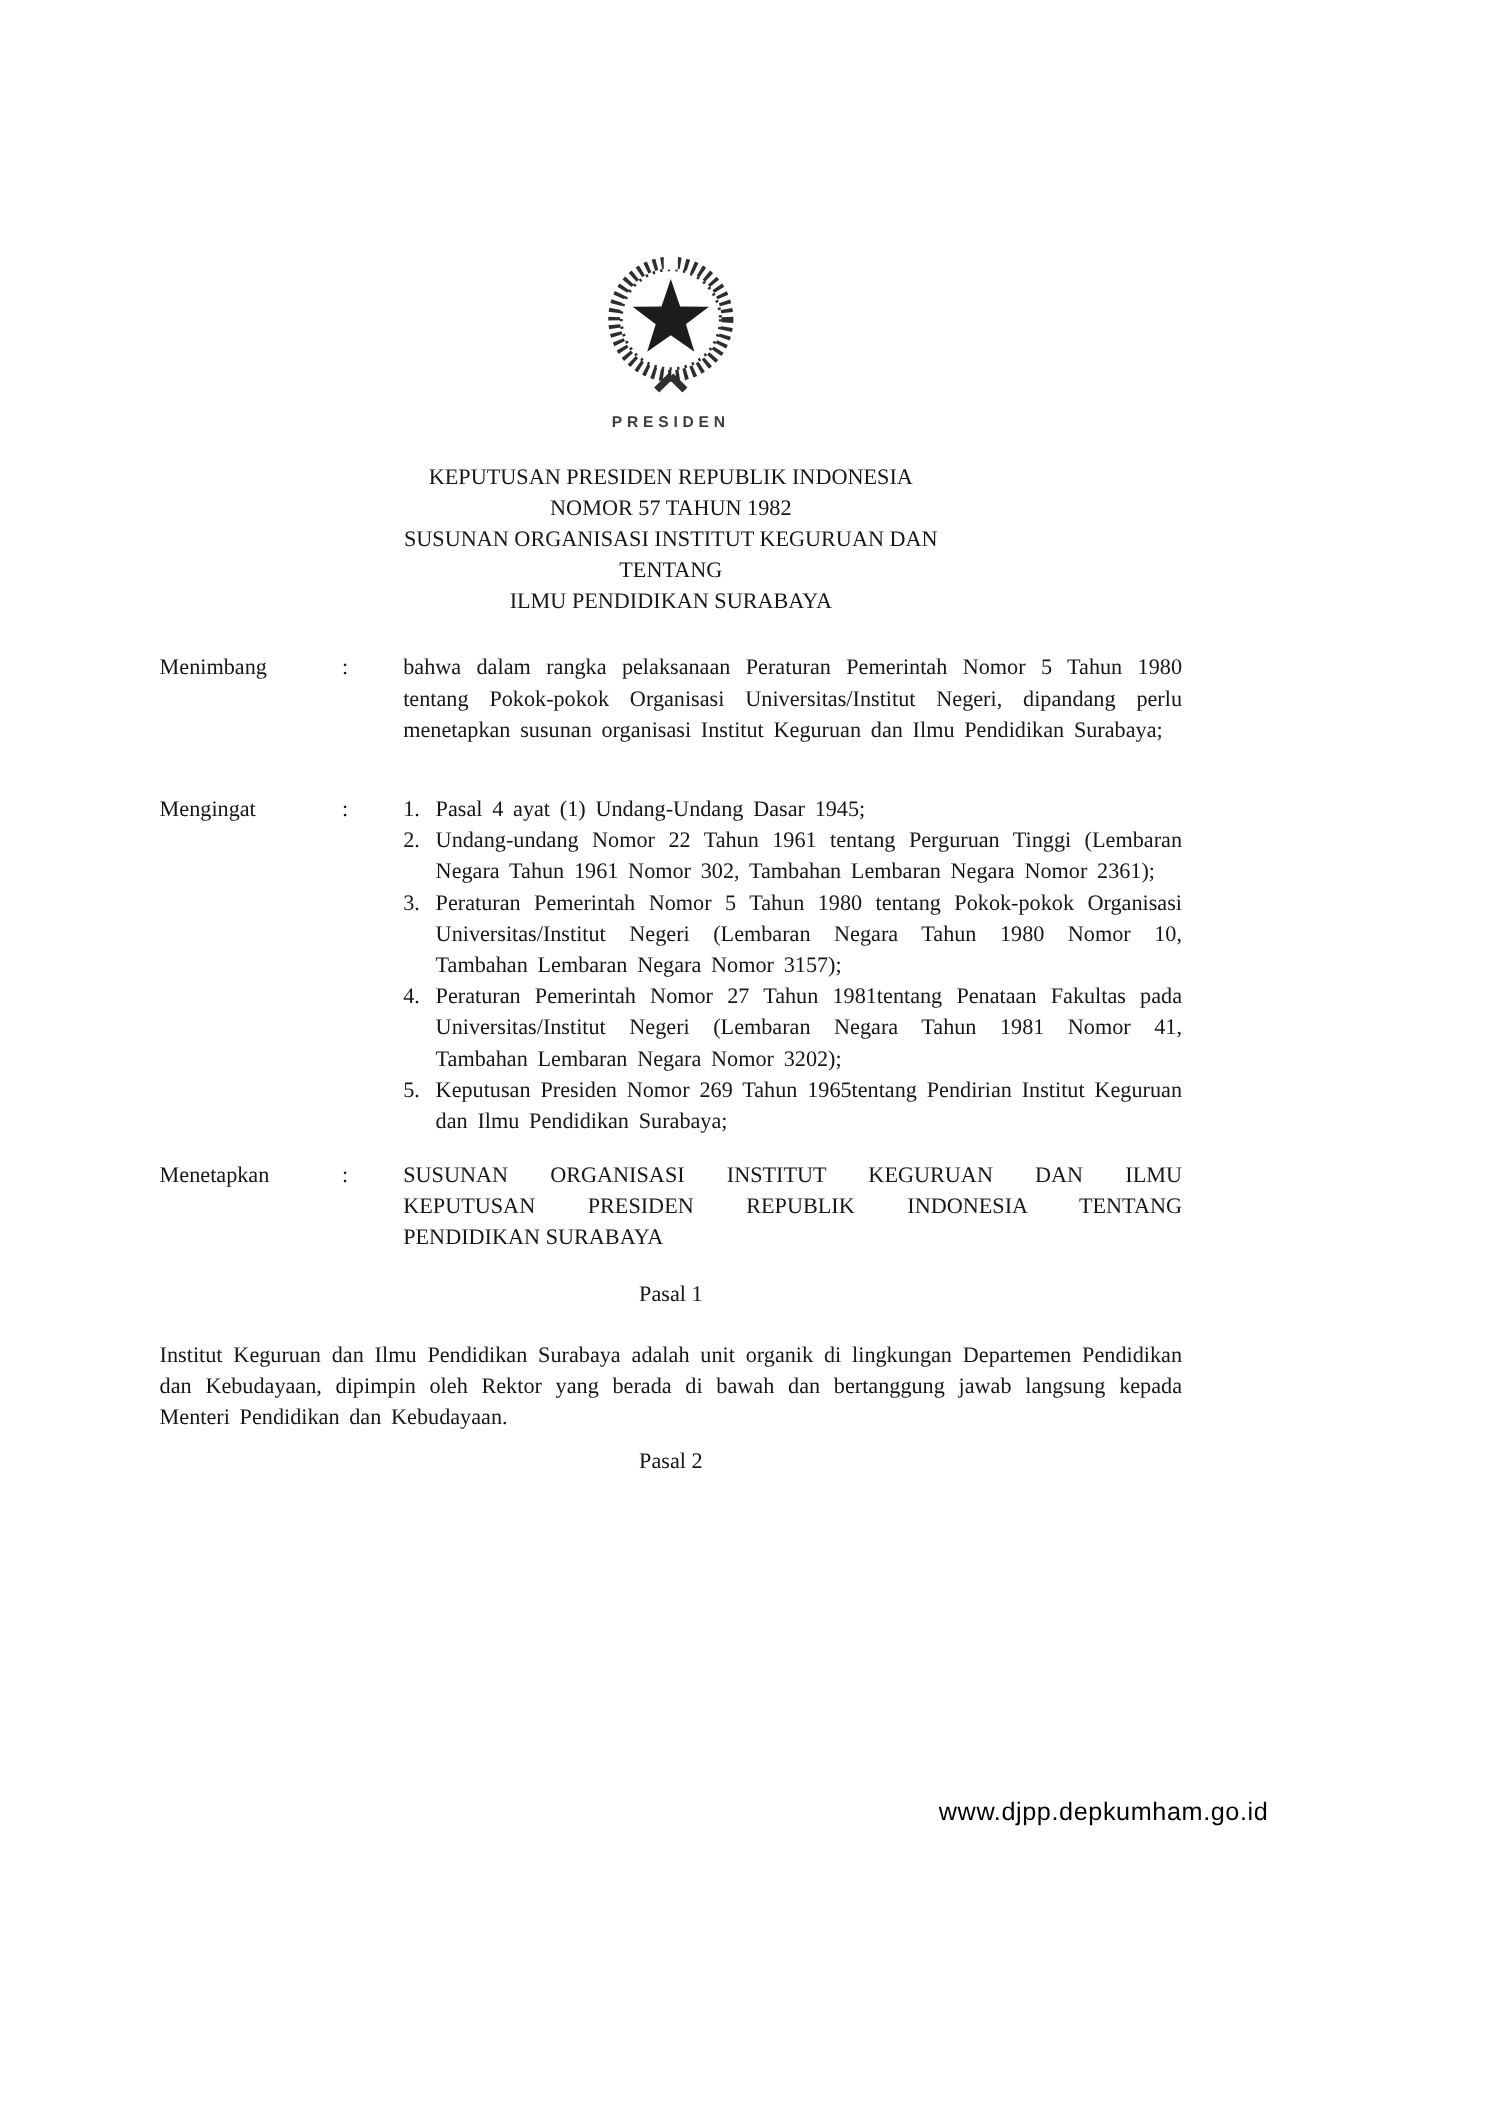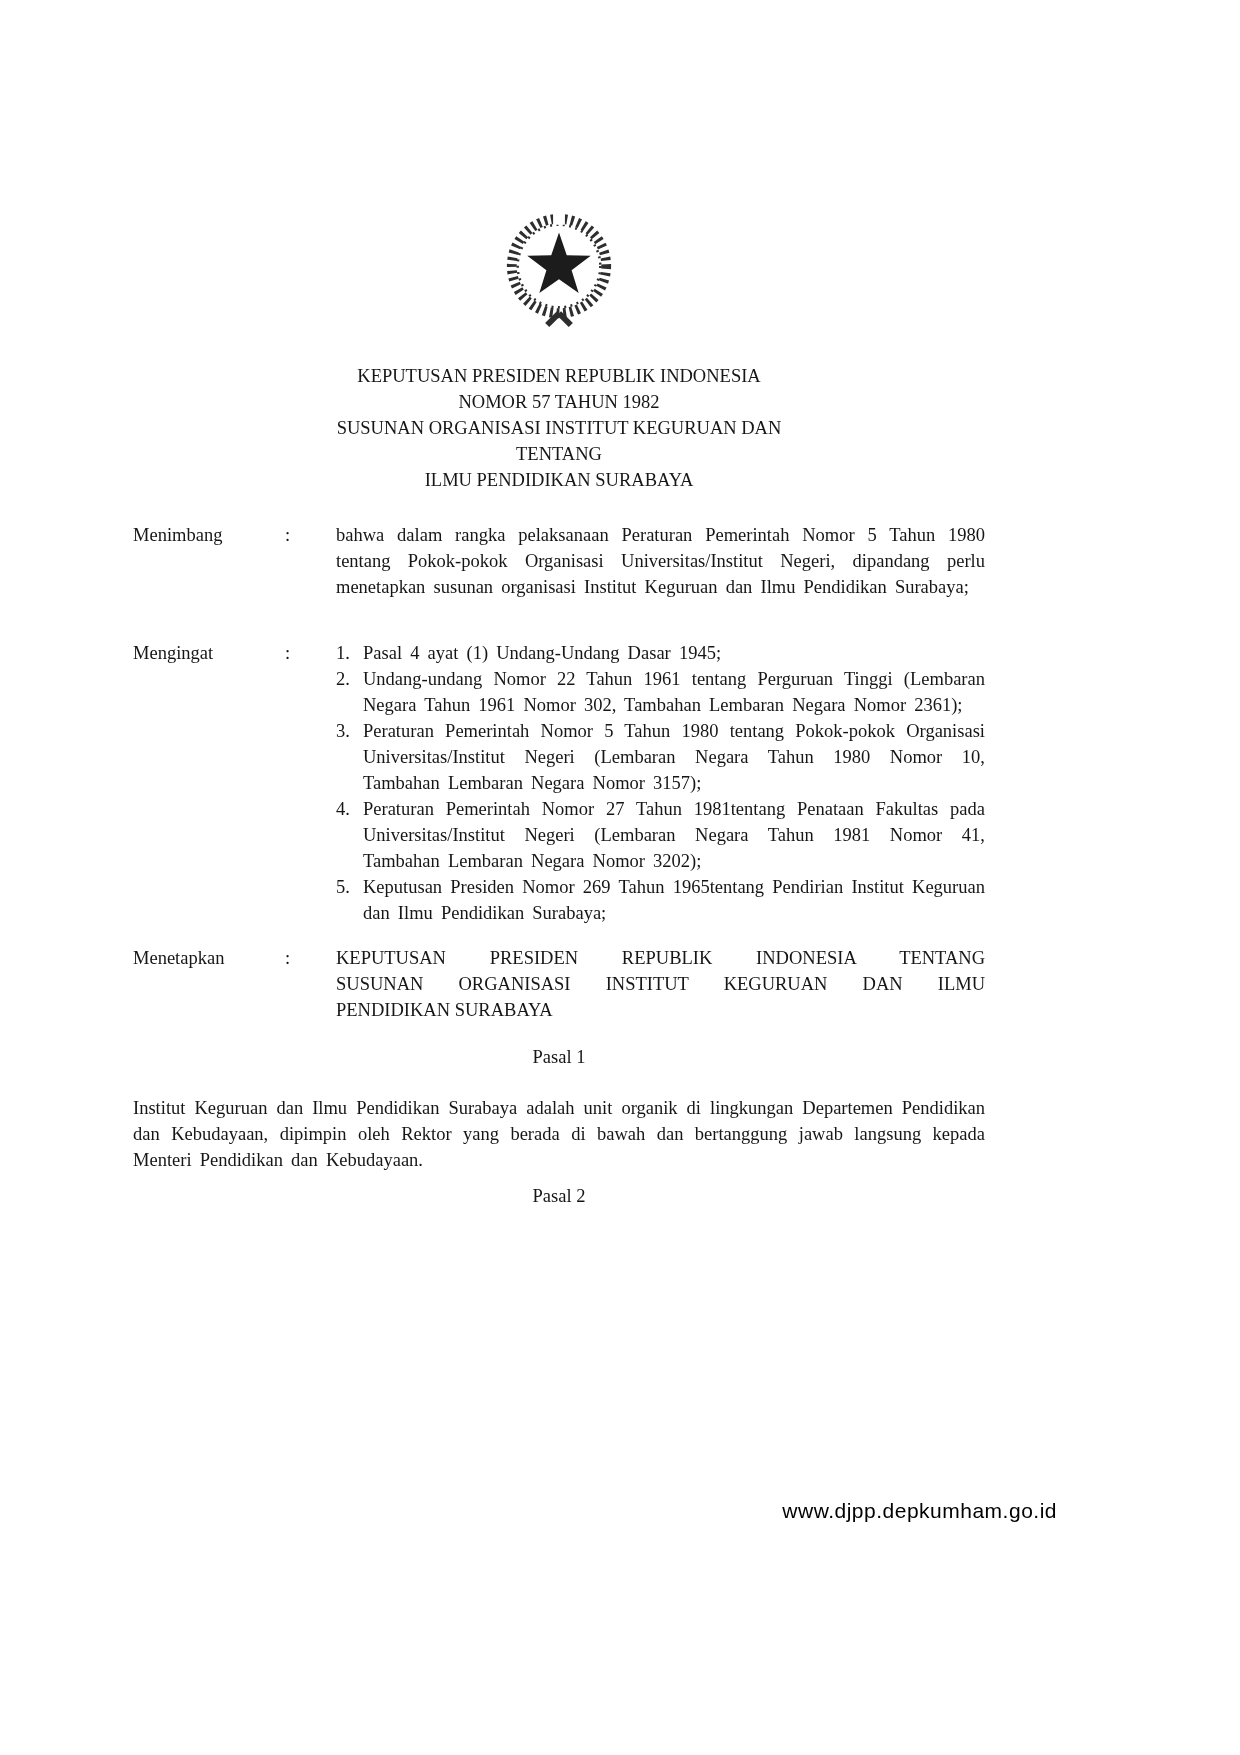--- a/index.html
+++ b/index.html
@@ -106,20 +106,21 @@
         <circle cx="60" cy="62" r="42" fill="none" stroke="#2e2e2e" stroke-width="2.5" stroke-dasharray="2 4.5"></circle>
 
         <rect x="54" y="4" width="12" height="16" fill="#ffffff"></rect>
 
         <polygon fill="#1c1c1c" points="60,28 67.9,51.1 92.3,51.5 72.8,66.2 80,89.5 60,75.5 40,89.5 47.2,66.2 27.7,51.5 52.1,51.1"></polygon>
 
         <line x1="48" y1="122" x2="60" y2="110" stroke="#2e2e2e" stroke-width="6"></line>
         <line x1="72" y1="122" x2="60" y2="110" stroke="#2e2e2e" stroke-width="6"></line>
       </svg>
       <div class="seal-caption">
+        <div class="cap1">PRESIDEN</div>
       </div>
     </div>
 
     <div class="title-block">
       <div class="title-line">KEPUTUSAN PRESIDEN REPUBLIK INDONESIA</div>
       <div class="title-line">NOMOR 57 TAHUN 1982</div>
       <div class="title-line">SUSUNAN ORGANISASI INSTITUT KEGURUAN DAN</div>
       <div class="title-line">TENTANG</div>
       <div class="title-line">ILMU PENDIDIKAN SURABAYA</div>
     </div>
@@ -155,22 +156,22 @@
           <div class="list-text justify">Keputusan Presiden Nomor 269 Tahun 1965tentang Pendirian Institut Keguruan dan Ilmu Pendidikan Surabaya;</div>
         </div>
       </div>
     </div>
 
 
     <div class="clause m-menetapkan">
       <div class="clause-label">Menetapkan</div>
       <div class="clause-colon">:</div>
       <div class="clause-body">
+        <div class="stretch">SUSUNAN ORGANISASI INSTITUT KEGURUAN DAN ILMU</div>
         <div class="stretch">KEPUTUSAN PRESIDEN REPUBLIK INDONESIA TENTANG</div>
-        <div class="stretch">SUSUNAN ORGANISASI INSTITUT KEGURUAN DAN ILMU</div>
         <div>PENDIDIKAN SURABAYA</div>
       </div>
     </div>
 
     <div class="center-line pasal1-head">Pasal 1</div>
     <div class="justify pasal1-body">Institut Keguruan dan Ilmu Pendidikan Surabaya adalah unit organik di lingkungan Departemen Pendidikan dan Kebudayaan, dipimpin oleh Rektor yang berada di bawah dan bertanggung jawab langsung kepada Menteri Pendidikan dan Kebudayaan.</div>
 
     <div class="center-line pasal2-head">Pasal 2</div>
 
   </div>

